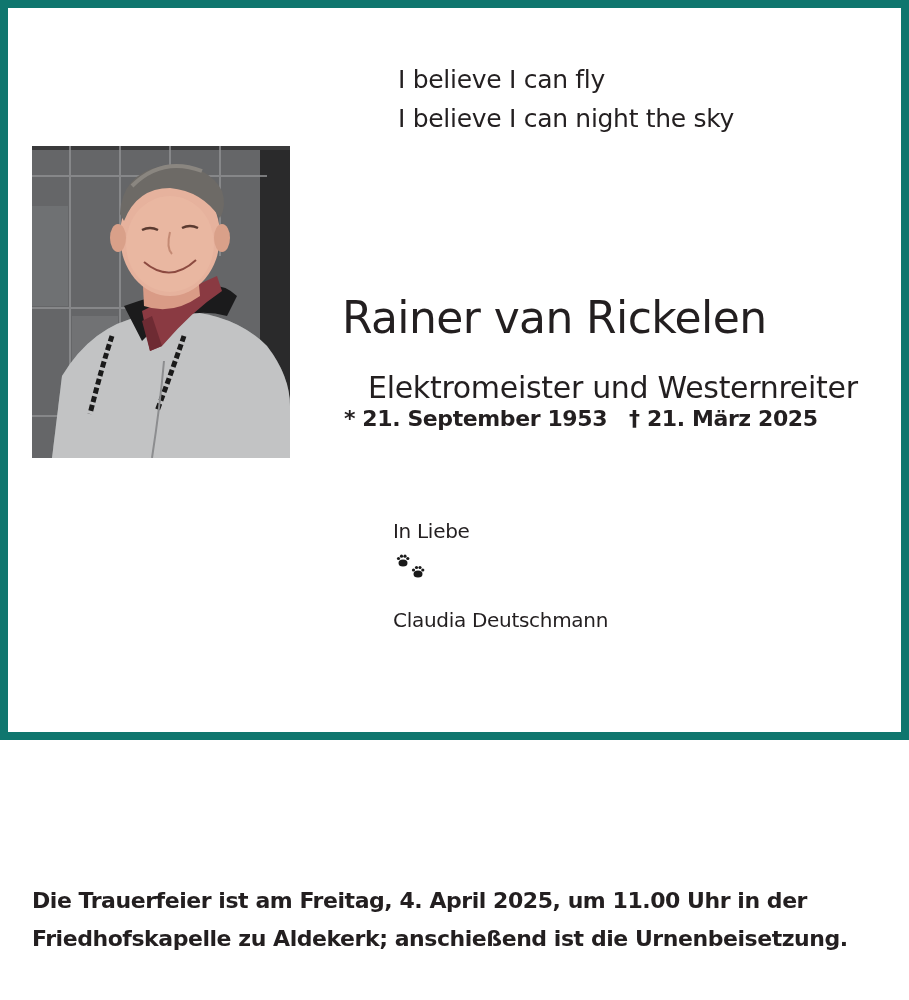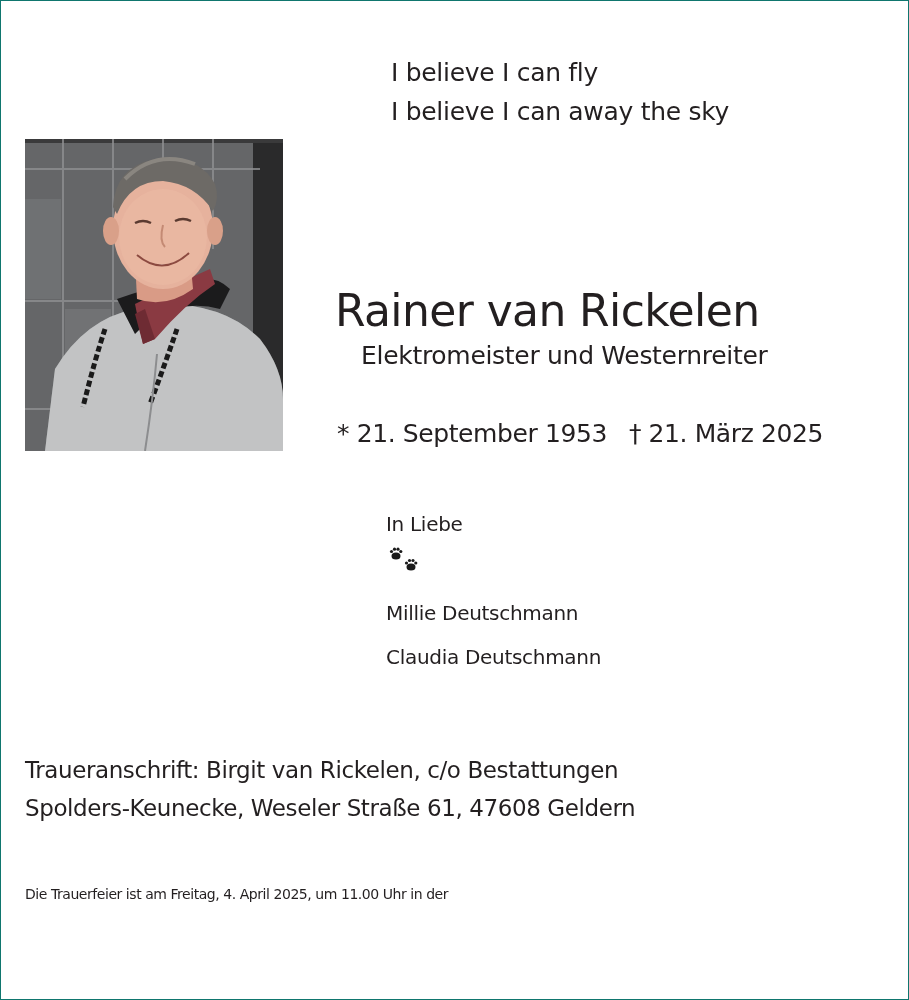--- a/index.html
+++ b/index.html
@@ -11,23 +11,23 @@
       width: 909px;
       height: 1000px;
       position: relative;
       overflow: hidden;
       font-family: "DejaVu Sans", "Liberation Sans", sans-serif;
       color: #231f20;
     }
     .frame {
       position: absolute;
       left: 0; top: 0;
-      width: 909px; height: 1000px;
+      width: 909px; height: 740px;
       box-sizing: border-box;
-      border: 1px solid #0f766e;
+      border: 8px solid #0f766e;
       background: #ffffff;
     }
     .poem {
       position: absolute;
       left: 390px;
       top: 52px;
       font-size: 25px;
       line-height: 39px;
       letter-spacing: -0.3px;
     }
@@ -49,32 +49,33 @@
       left: 334px;
       top: 284px;
       font-size: 44px;
       font-weight: normal;
       letter-spacing: -0.6px;
       white-space: nowrap;
     }
     .profession {
       position: absolute;
       left: 360px;
-      top: 340px;
-      font-size: 25px;
+      top: 362px;
+      font-size: 30px;
       white-space: nowrap;
       letter-spacing: -0.3px;
     }
     .dates {
       position: absolute;
       left: 336px;
-      top: 418px;
-      font-size: 25px;
+      top: 398px;
+      font-size: 22px;
       white-space: nowrap;
       letter-spacing: -0.4px;
+      font-weight: bold;
     }
     .dates .gap { display: inline-block; width: 22px; }
 
     .mourners {
       position: absolute;
       left: 385px;
       top: 506px;
       font-size: 20px;
       letter-spacing: -0.3px;
     }
@@ -94,34 +95,35 @@
       top: 750px;
       font-size: 23px;
       line-height: 38px;
       letter-spacing: -0.4px;
       white-space: nowrap;
     }
     .ceremony {
       position: absolute;
       left: 24px;
       top: 874px;
-      font-size: 14px;
+      font-size: 22px;
       line-height: 38px;
       letter-spacing: -0.45px;
       white-space: nowrap;
+      font-weight: bold;
     }
   </style>
 </head>
 <body>
 
 <div class="frame">
 
   <div class="poem">
     <div>I believe I can fly</div>
-    <div>I believe I can away the sky</div>
+    <div>I believe I can night the sky</div>
   </div>
 
   <div class="photo">
     <svg width="258" height="312" viewBox="0 0 258 312" xmlns="http://www.w3.org/2000/svg">
 
       <rect x="0" y="0" width="258" height="312" fill="#5d5e60"></rect>
       <rect x="0" y="0" width="258" height="312" fill="#6b6c6e" opacity="0.6"></rect>
       <rect x="228" y="0" width="30" height="312" fill="#2a2a2b"></rect>
       <rect x="0" y="0" width="258" height="4" fill="#3a3a3b"></rect>
 
@@ -196,26 +198,22 @@
           <g fill="#1a1a1a" transform="translate(18,8)">
             <ellipse cx="7" cy="12" rx="4.5" ry="3.5"></ellipse>
             <circle cx="2.5" cy="8" r="1.6"></circle>
             <circle cx="5.5" cy="5.5" r="1.6"></circle>
             <circle cx="9" cy="5.5" r="1.6"></circle>
             <circle cx="11.8" cy="8" r="1.6"></circle>
           </g>
         </svg>
       </span>
     </div>
-    <div class="person">Millie Deutschmann</div>
     <div class="person">Claudia Deutschmann</div>
   </div>
 
-  <div class="address">
-    <div>Traueranschrift: Birgit van Rickelen, c/o Bestattungen</div>
-    <div>Spolders-Keunecke, Weseler Straße 61, 47608 Geldern</div>
-  </div>
 
   <div class="ceremony">
     <div>Die Trauerfeier ist am Freitag, 4. April 2025, um 11.00 Uhr in der</div>
+    <div>Friedhofskapelle zu Aldekerk; anschießend ist die Urnenbeisetzung.</div>
   </div>
 
 </div>
 
 </body></html>

